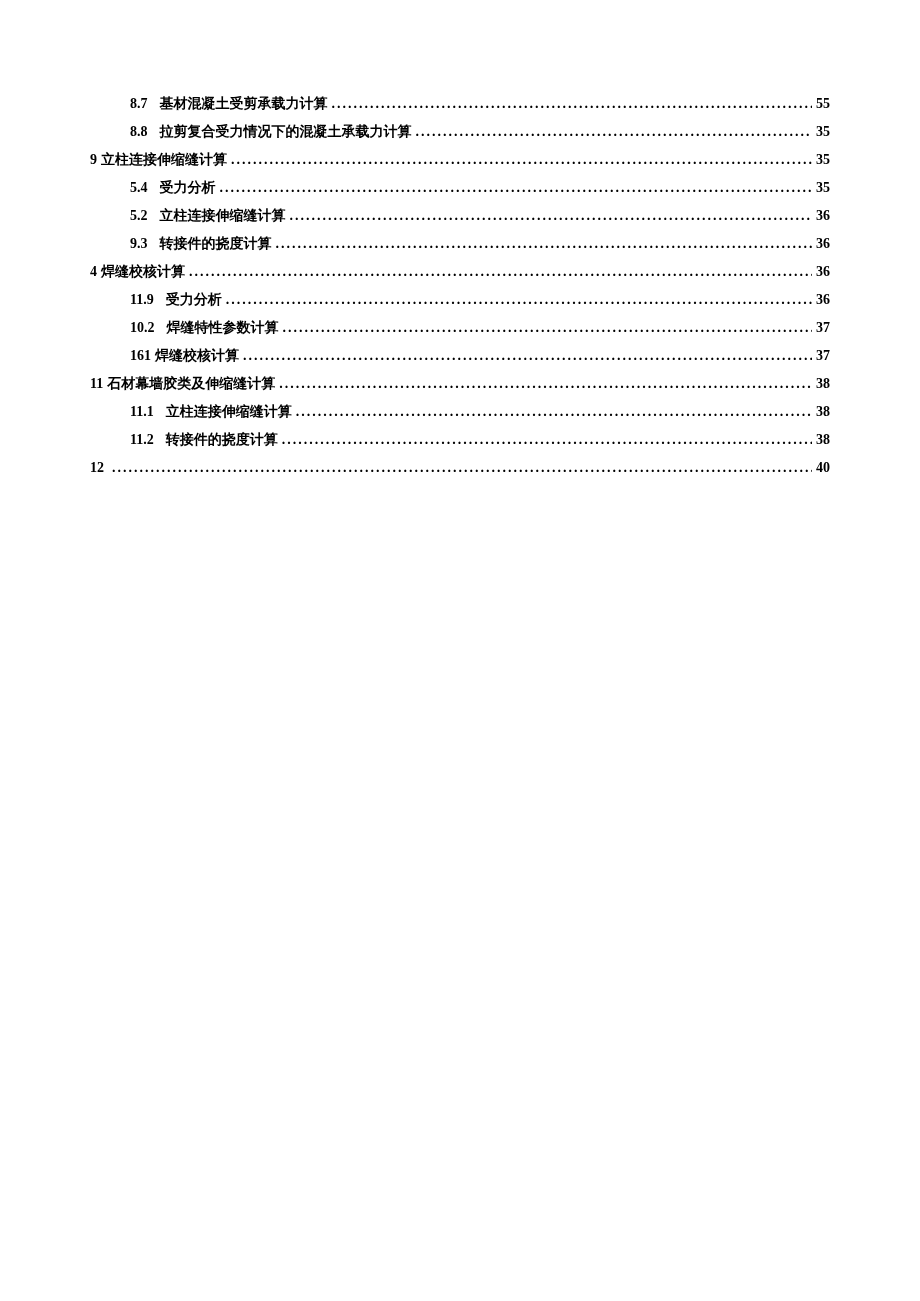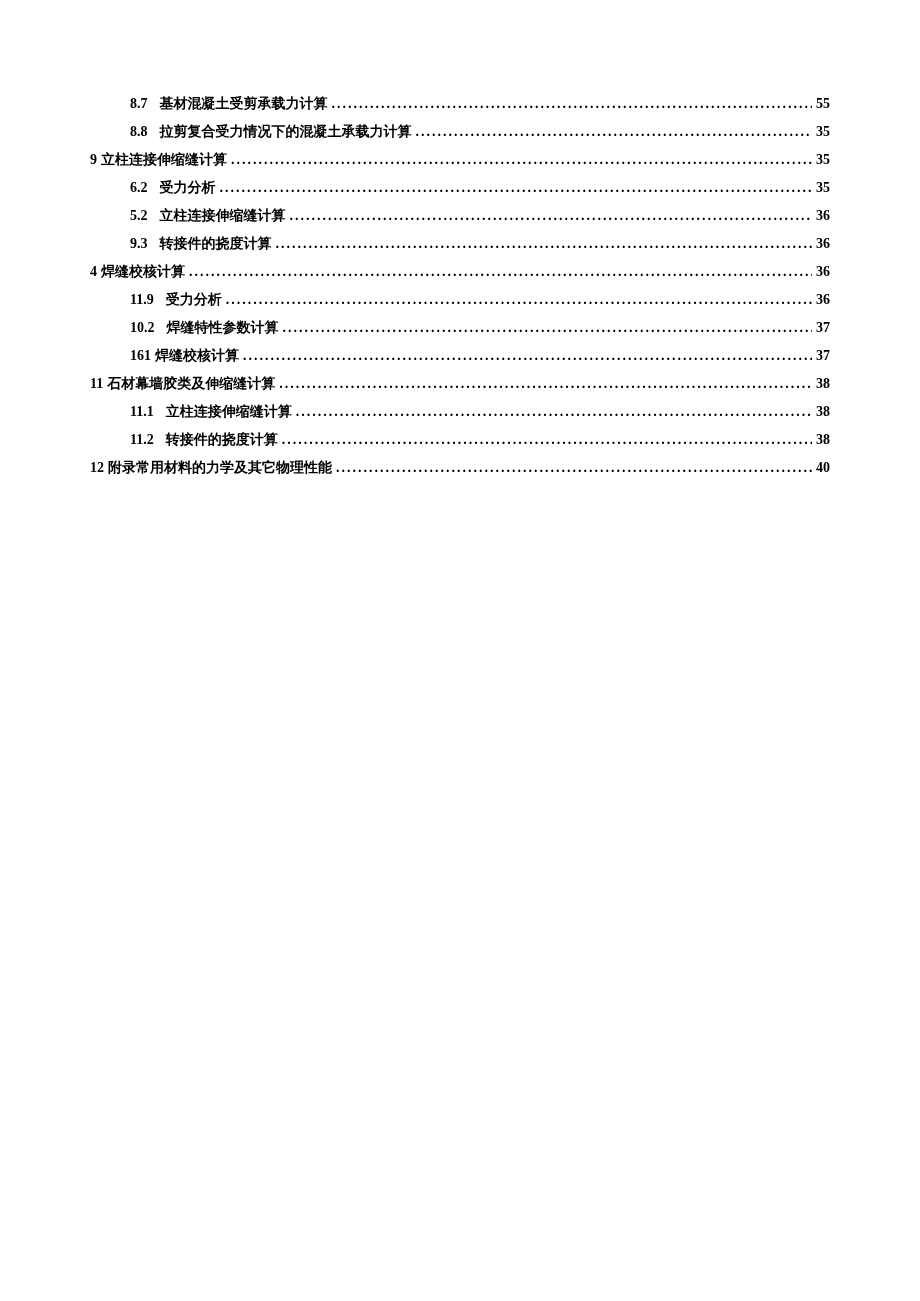--- a/index.html
+++ b/index.html
@@ -51,21 +51,21 @@
       <span class="dots"></span>
       <span class="page">35</span>
     </div>
     <div class="toc-line indent-0">
       <span class="num-tight">9</span>
       <span class="title">立柱连接伸缩缝计算</span>
       <span class="dots"></span>
       <span class="page">35</span>
     </div>
     <div class="toc-line indent-1">
-      <span class="num">6.2</span>
+      <span class="num">5.4</span>
       <span class="title">受力分析</span>
       <span class="dots"></span>
       <span class="page">35</span>
     </div>
     <div class="toc-line indent-1">
       <span class="num">5.2</span>
       <span class="title">立柱连接伸缩缝计算</span>
       <span class="dots"></span>
       <span class="page">36</span>
     </div>
@@ -112,17 +112,16 @@
       <span class="page">38</span>
     </div>
     <div class="toc-line indent-1">
       <span class="num">11.2</span>
       <span class="title">转接件的挠度计算</span>
       <span class="dots"></span>
       <span class="page">38</span>
     </div>
     <div class="toc-line indent-0">
       <span class="num-tight">12</span>
-      <span class="title">附录常用材料的力学及其它物理性能</span>
       <span class="dots"></span>
       <span class="page">40</span>
     </div>
   </div>
 
 </body></html>

